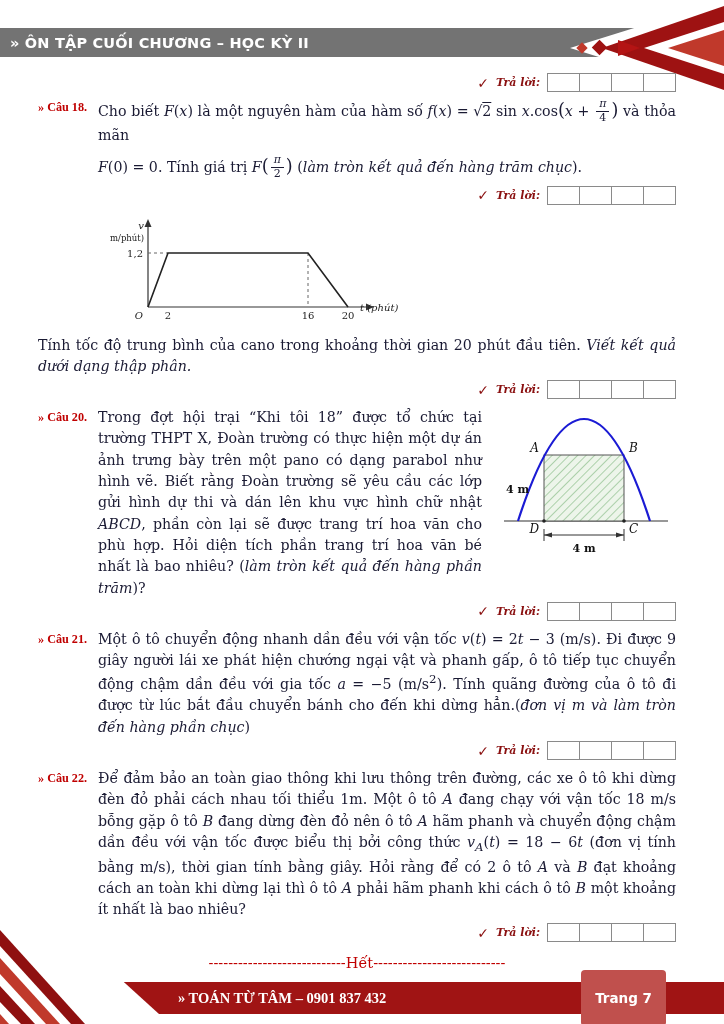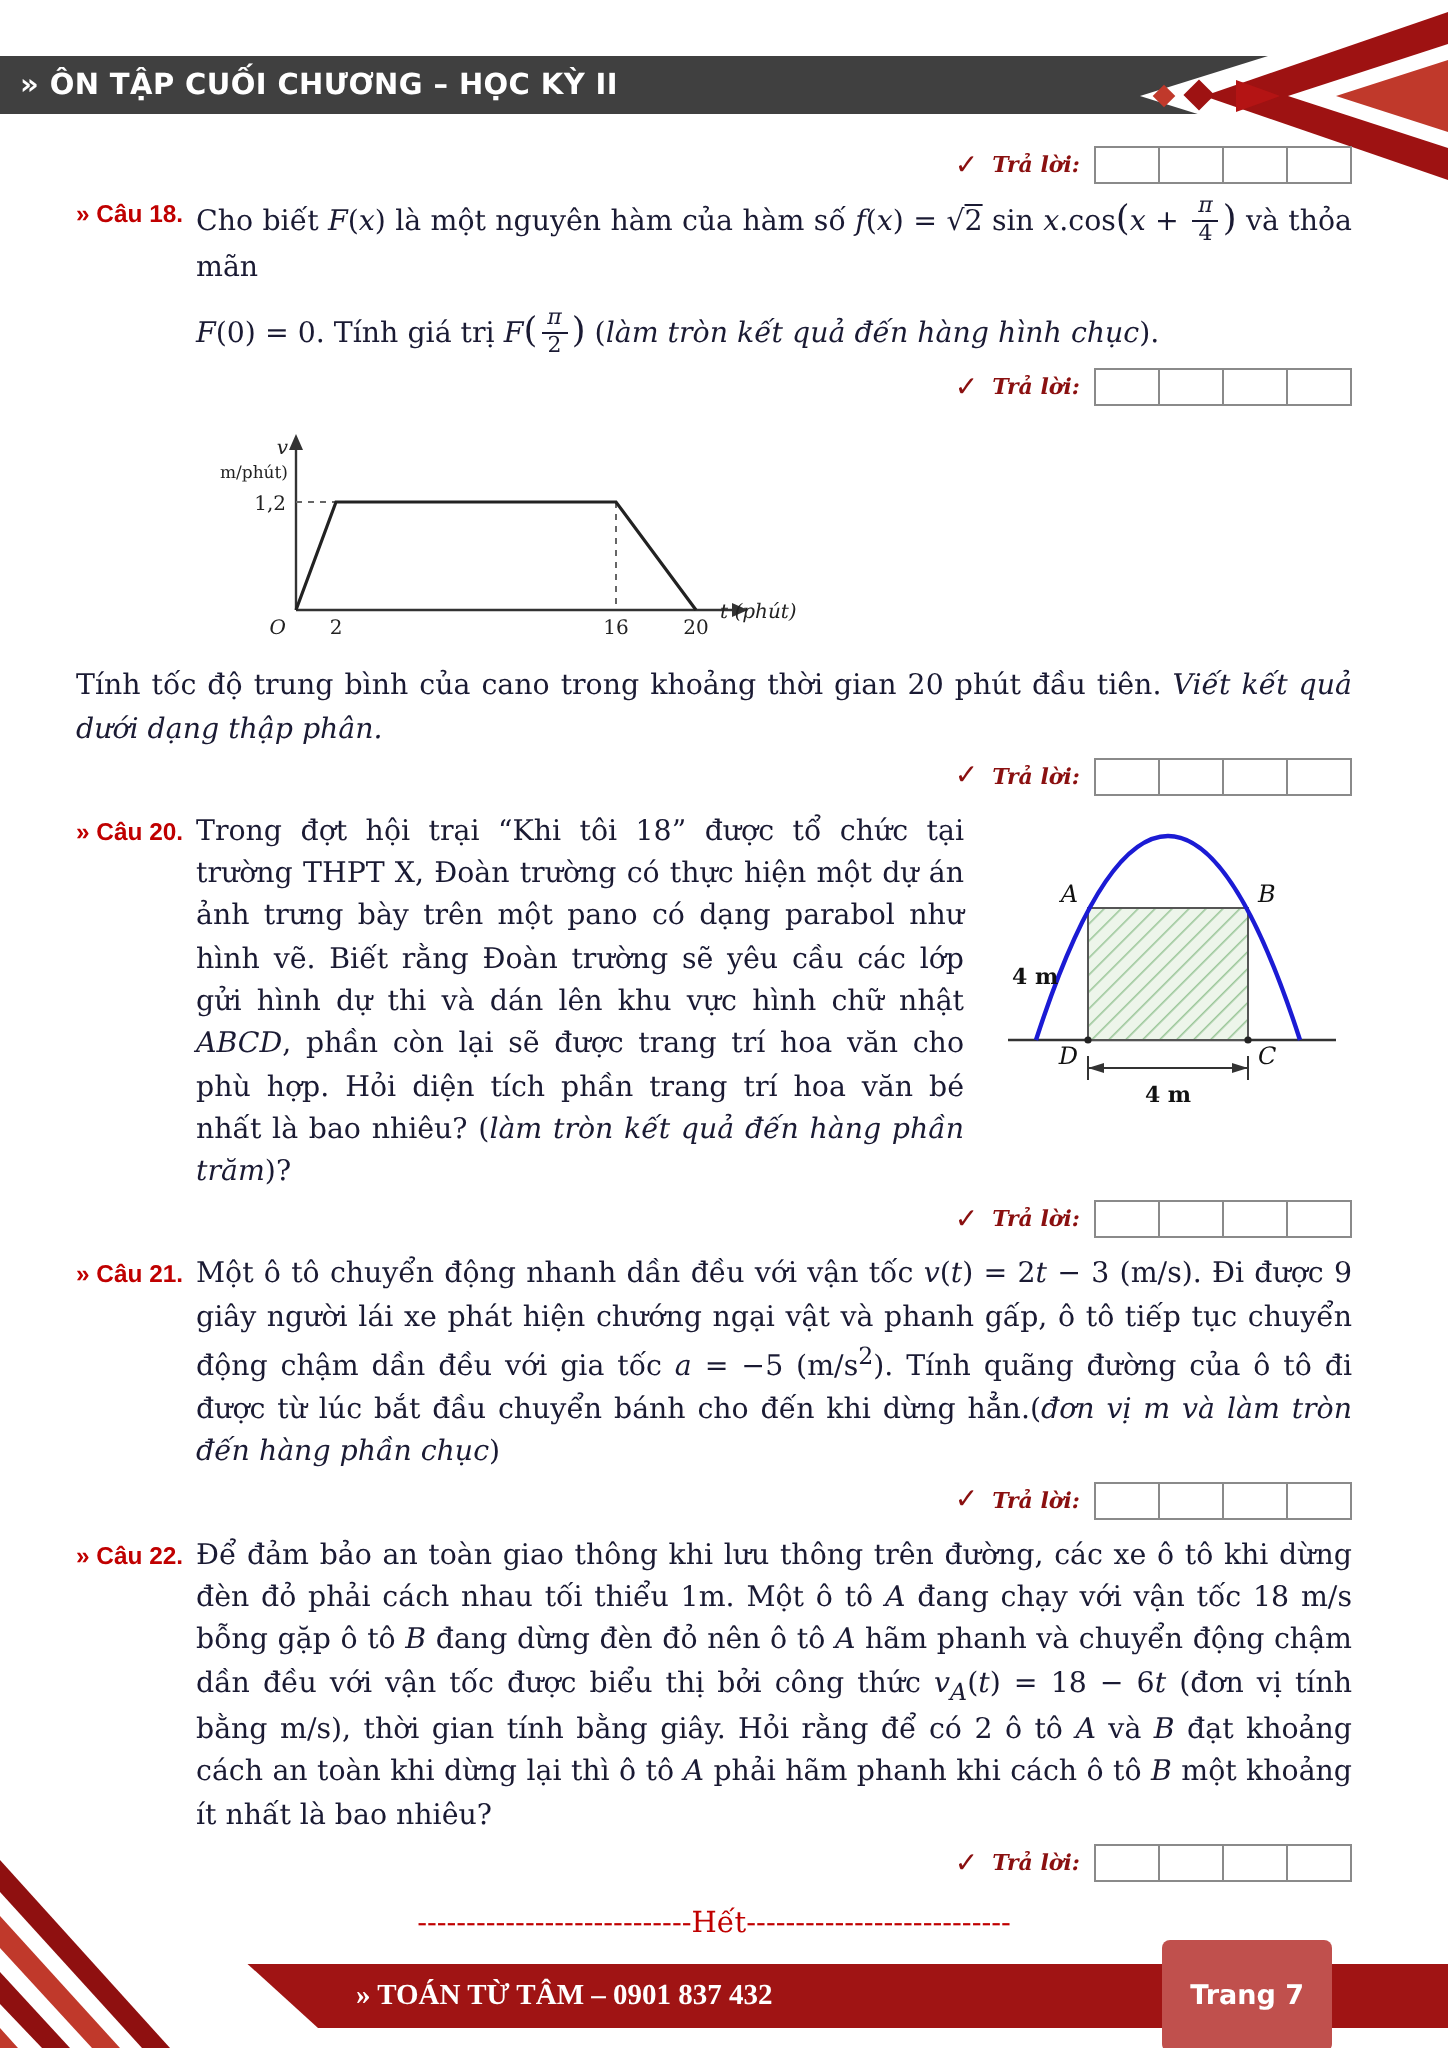--- a/index.html
+++ b/index.html
@@ -2,30 +2,30 @@
 <html><head>
 <meta charset="utf-8">
 <style>
   *{box-sizing:border-box;}
   html,body{margin:0;padding:0;}
   body{
     width:724px;height:1024px;position:relative;overflow:hidden;background:#ffffff;
     font-family:"DejaVu Serif","Liberation Serif",serif;color:#1a1a33;
   }
   
-  .topbar{position:absolute;top:28px;left:0;width:100%;height:29px;background:#404040;
+  .topbar{position:absolute;top:28px;left:0;width:100%;height:29px;background:#737373;
     display:flex;align-items:center;padding-left:10px;}
   .topbar-title{color:#fff;font-family:"DejaVu Sans","Liberation Sans",sans-serif;
     font-weight:bold;font-size:14.5px;letter-spacing:.2px;}
   .deco-top{position:absolute;top:0;right:0;}
   .deco-bottom{position:absolute;left:0;bottom:0;}
   
   .content{position:absolute;top:70px;left:0;width:100%;padding:0 48px 0 38px;}
   .question{display:flex;margin-bottom:3px;}
-  .q-label{flex:0 0 60px;color:#c00000;font-family:Liberation Sans, sans-serif;
+  .q-label{flex:0 0 60px;color:#c00000;font-family:Liberation Serif, serif;
     font-weight:bold;font-size:12.2px;padding-top:3px;white-space:nowrap;}
   .q-body{flex:1;min-width:0;}
   .q-text{margin:0 0 2px;font-size:14.2px;line-height:1.5;text-align:justify;}
   .formula-line{margin:7px 0 4px;text-align:left;}
   
   .answer-row{display:flex;justify-content:flex-end;align-items:center;gap:7px;margin:3px 0 5px;clear:both;}
   .ans-check{color:#8a1010;font-weight:bold;font-size:14px;font-family:"DejaVu Sans","Liberation Sans",sans-serif;}
   .ans-label{color:#8a1010;font-weight:bold;font-style:italic;font-size:11px;}
   .ans-boxes{display:flex;}
   .ans-box{width:33px;height:19px;background:#fff;border:1px solid #8a8a8a;margin-left:-1px;}
@@ -90,21 +90,21 @@
     <section class="question">
       <div class="q-label">» Câu 18.</div>
       <div class="q-body">
         <p class="q-text">Cho biết <i>F</i>(<i>x</i>) là một nguyên hàm của hàm số <i>f</i>(<i>x</i>) = √<span class="ov">2</span> sin <i>x</i>.cos<span class="bigp">(</span><i>x</i> + <span class="frac">
               <span class="num"><i>π</i></span>
               <span>4</span>
             </span><span class="bigp">)</span> và thỏa mãn</p>
         <p class="q-text formula-line"><i>F</i>(0) = 0. Tính giá trị <i>F</i><span class="bigp">(</span><span class="frac">
               <span class="num"><i>π</i></span>
               <span>2</span>
-            </span><span class="bigp">)</span> (<i>làm tròn kết quả đến hàng hình chục</i>).</p>
+            </span><span class="bigp">)</span> (<i>làm tròn kết quả đến hàng trăm chục</i>).</p>
         <div class="answer-row">
           <span class="ans-check">✓</span>
           <span class="ans-label">Trả lời:</span>
           <span class="ans-boxes">
             <span class="ans-box"></span>
             <span class="ans-box"></span>
             <span class="ans-box"></span>
             <span class="ans-box"></span>
           </span>
         </div>

